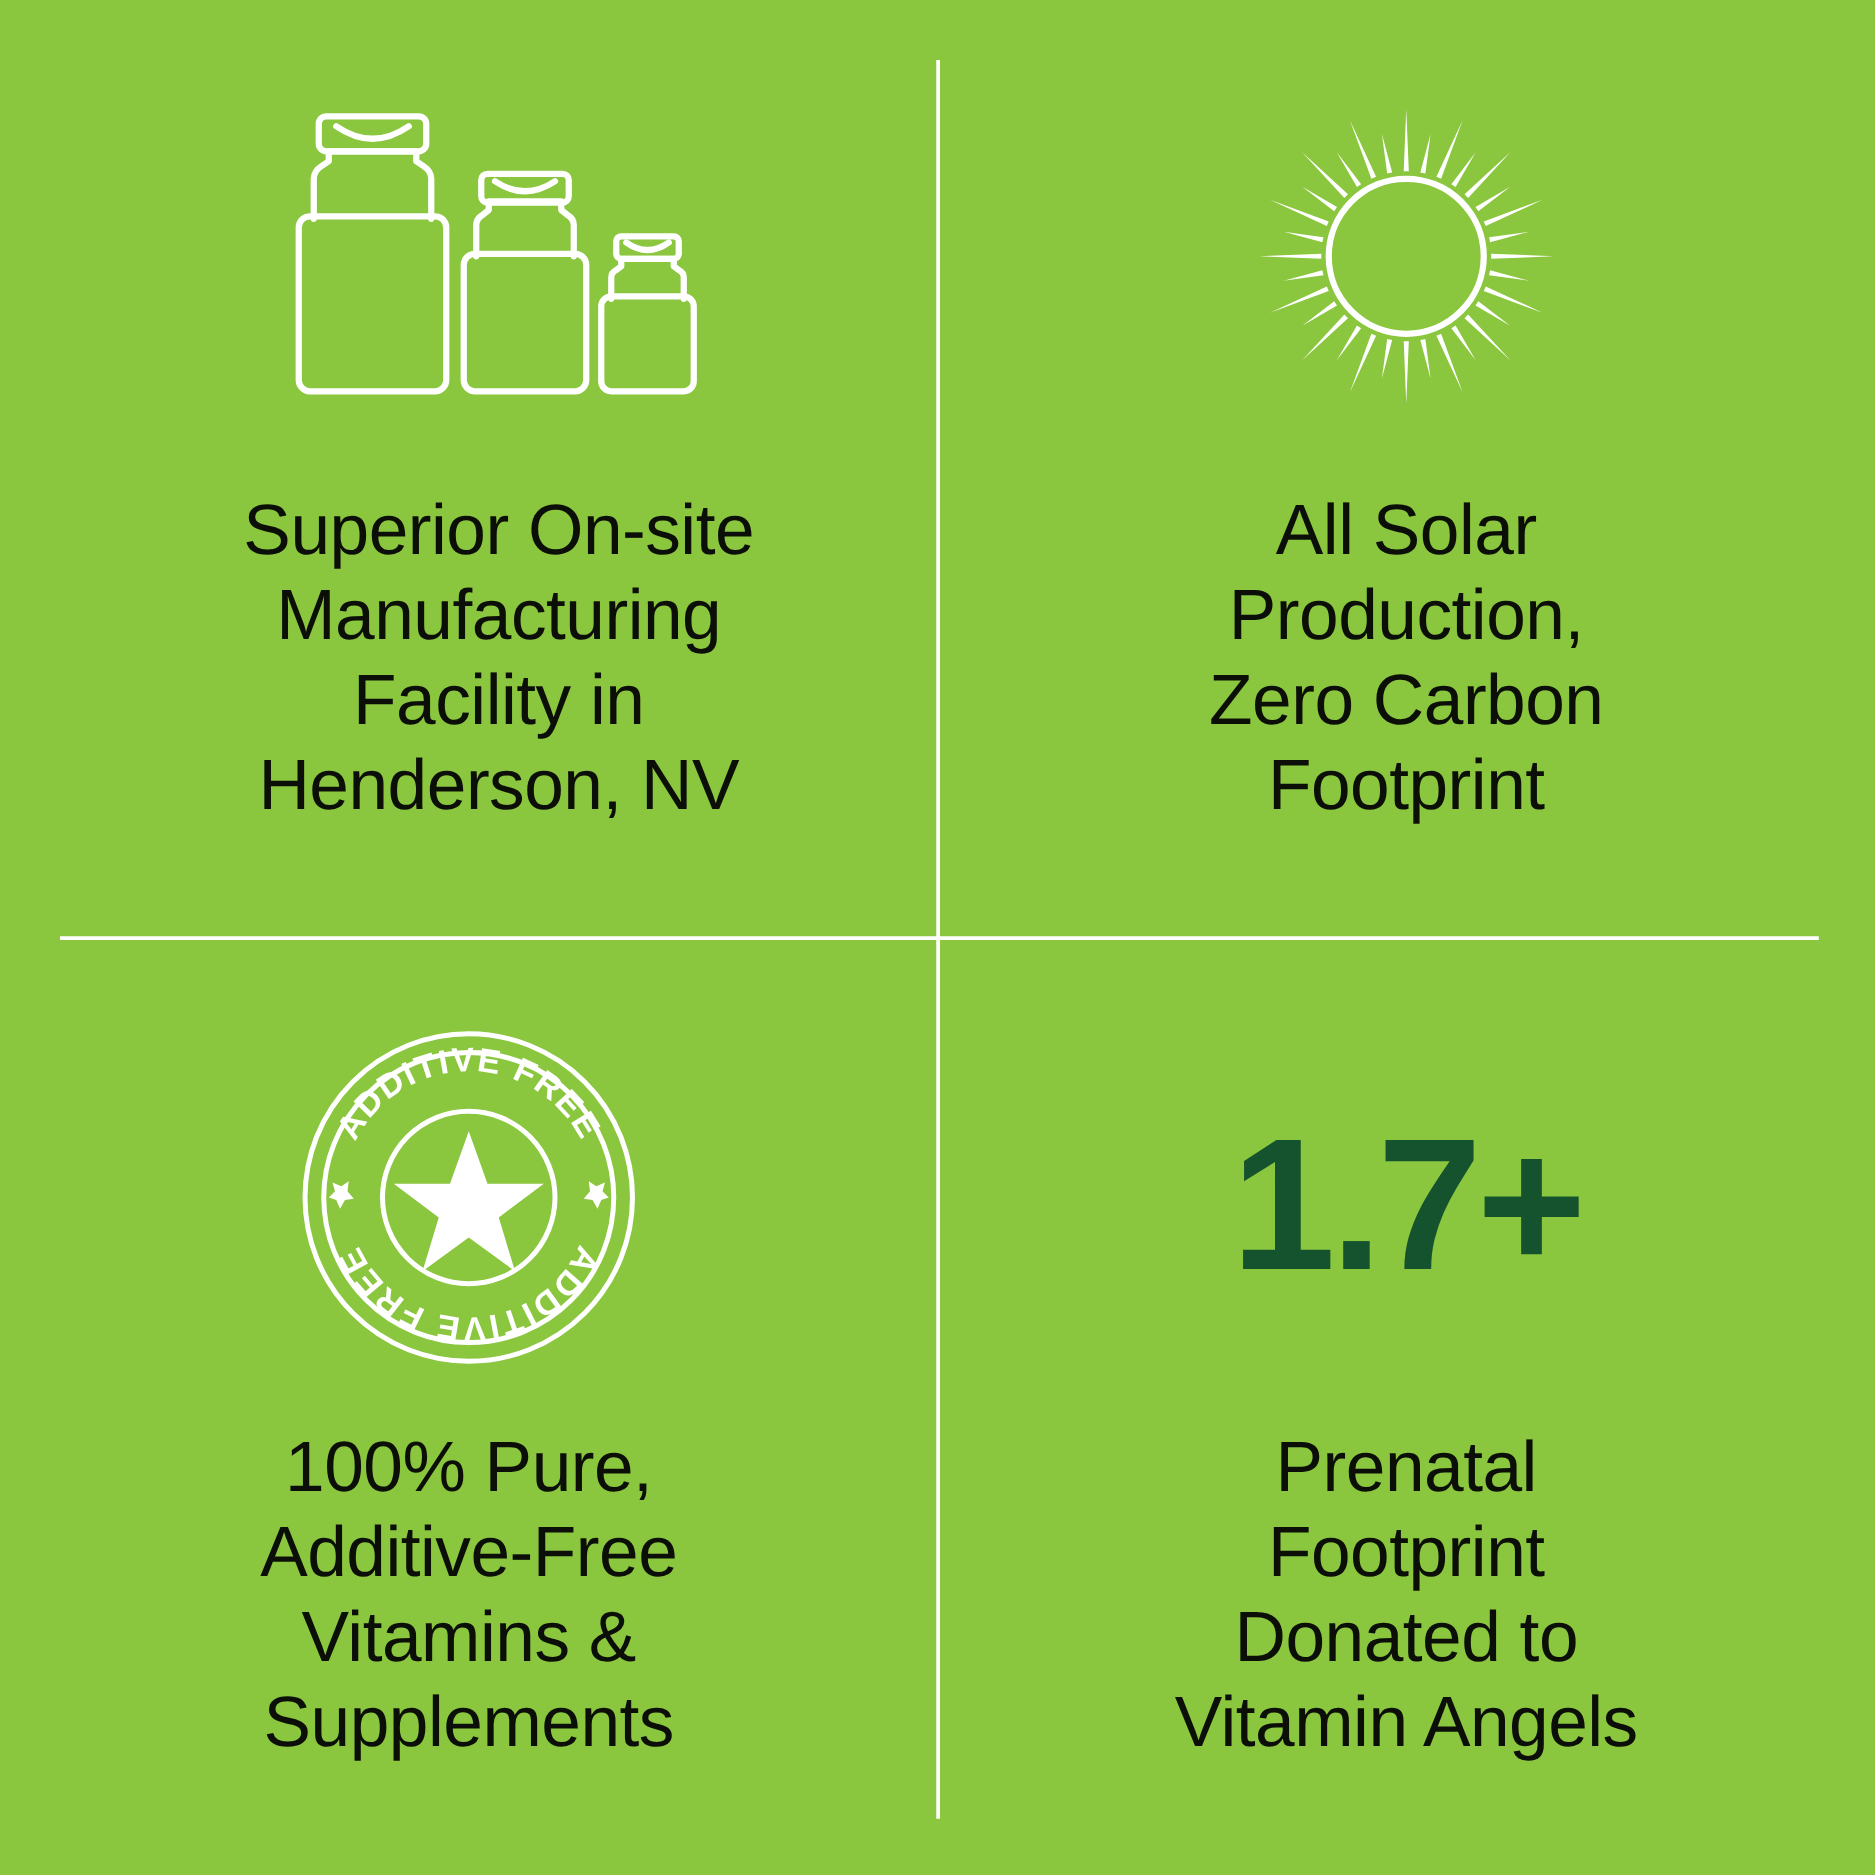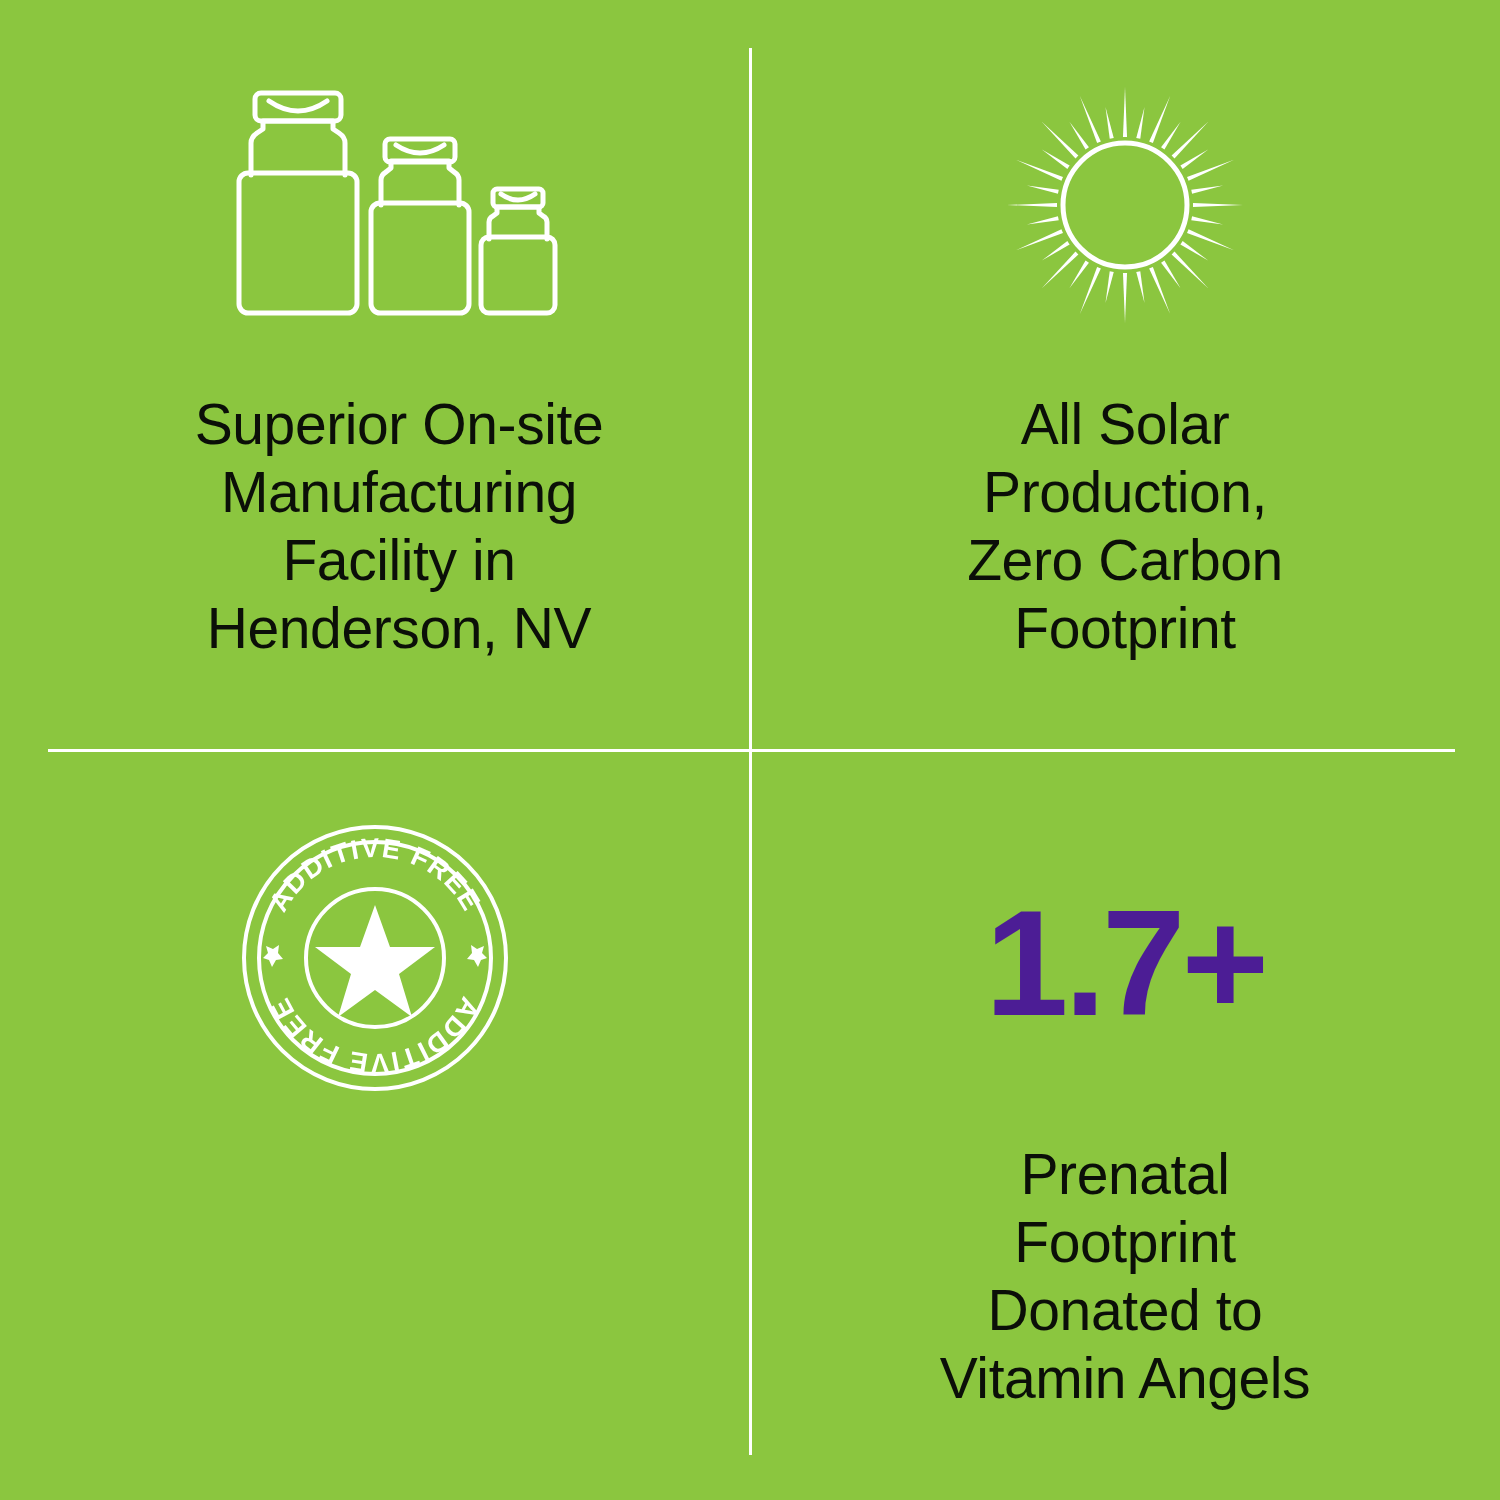--- a/index.html
+++ b/index.html
@@ -72,21 +72,21 @@
     width: 640px;
     white-space: pre-line;
   }
 
   
   .stat-wrap {
     display: flex;
     flex-direction: column;
     align-items: center;
     justify-content: center;
-    color: #4c1d95;
+    color: #14532d;
   }
   .stat-number {
     font-size: 150px;
     line-height: 132px;
     font-weight: 700;
     letter-spacing: -4px;
   }
   .stat-unit {
     font-size: 72px;
     line-height: 74px;
@@ -196,20 +196,24 @@
         <text font-family="'Liberation Sans', sans-serif" font-size="27" font-weight="700" fill="#ffffff" letter-spacing="1.5">
           <textPath href="#arcBottom" startOffset="50%" text-anchor="middle" id="badge-bottom-path">ADDITIVE FREE</textPath>
         </text>
 
         <polygon points="23,135 28,130 26,123 33,126 39,122 38,130 43,136 36,137 32,144 29,137" fill="#ffffff"></polygon>
         <polygon points="247,135 242,130 244,123 237,126 231,122 232,130 227,136 234,137 238,144 241,137" fill="#ffffff"></polygon>
 
         <polygon points="135,82 150,124 195,124 159,151 172,194 135,167 98,194 111,151 75,124 120,124" fill="#ffffff"></polygon>
       </svg>
     </div>
+    <div class="caption">100% Pure,
+Additive-Free
+Vitamins &amp;
+Supplements</div>
   </div>
 
   <div class="quadrant" id="q-br">
     <div class="icon-slot">
       <div class="stat-wrap">
         <div class="stat-number">1.7+</div>
       </div>
     </div>
     <div class="caption">Prenatal
 Footprint

